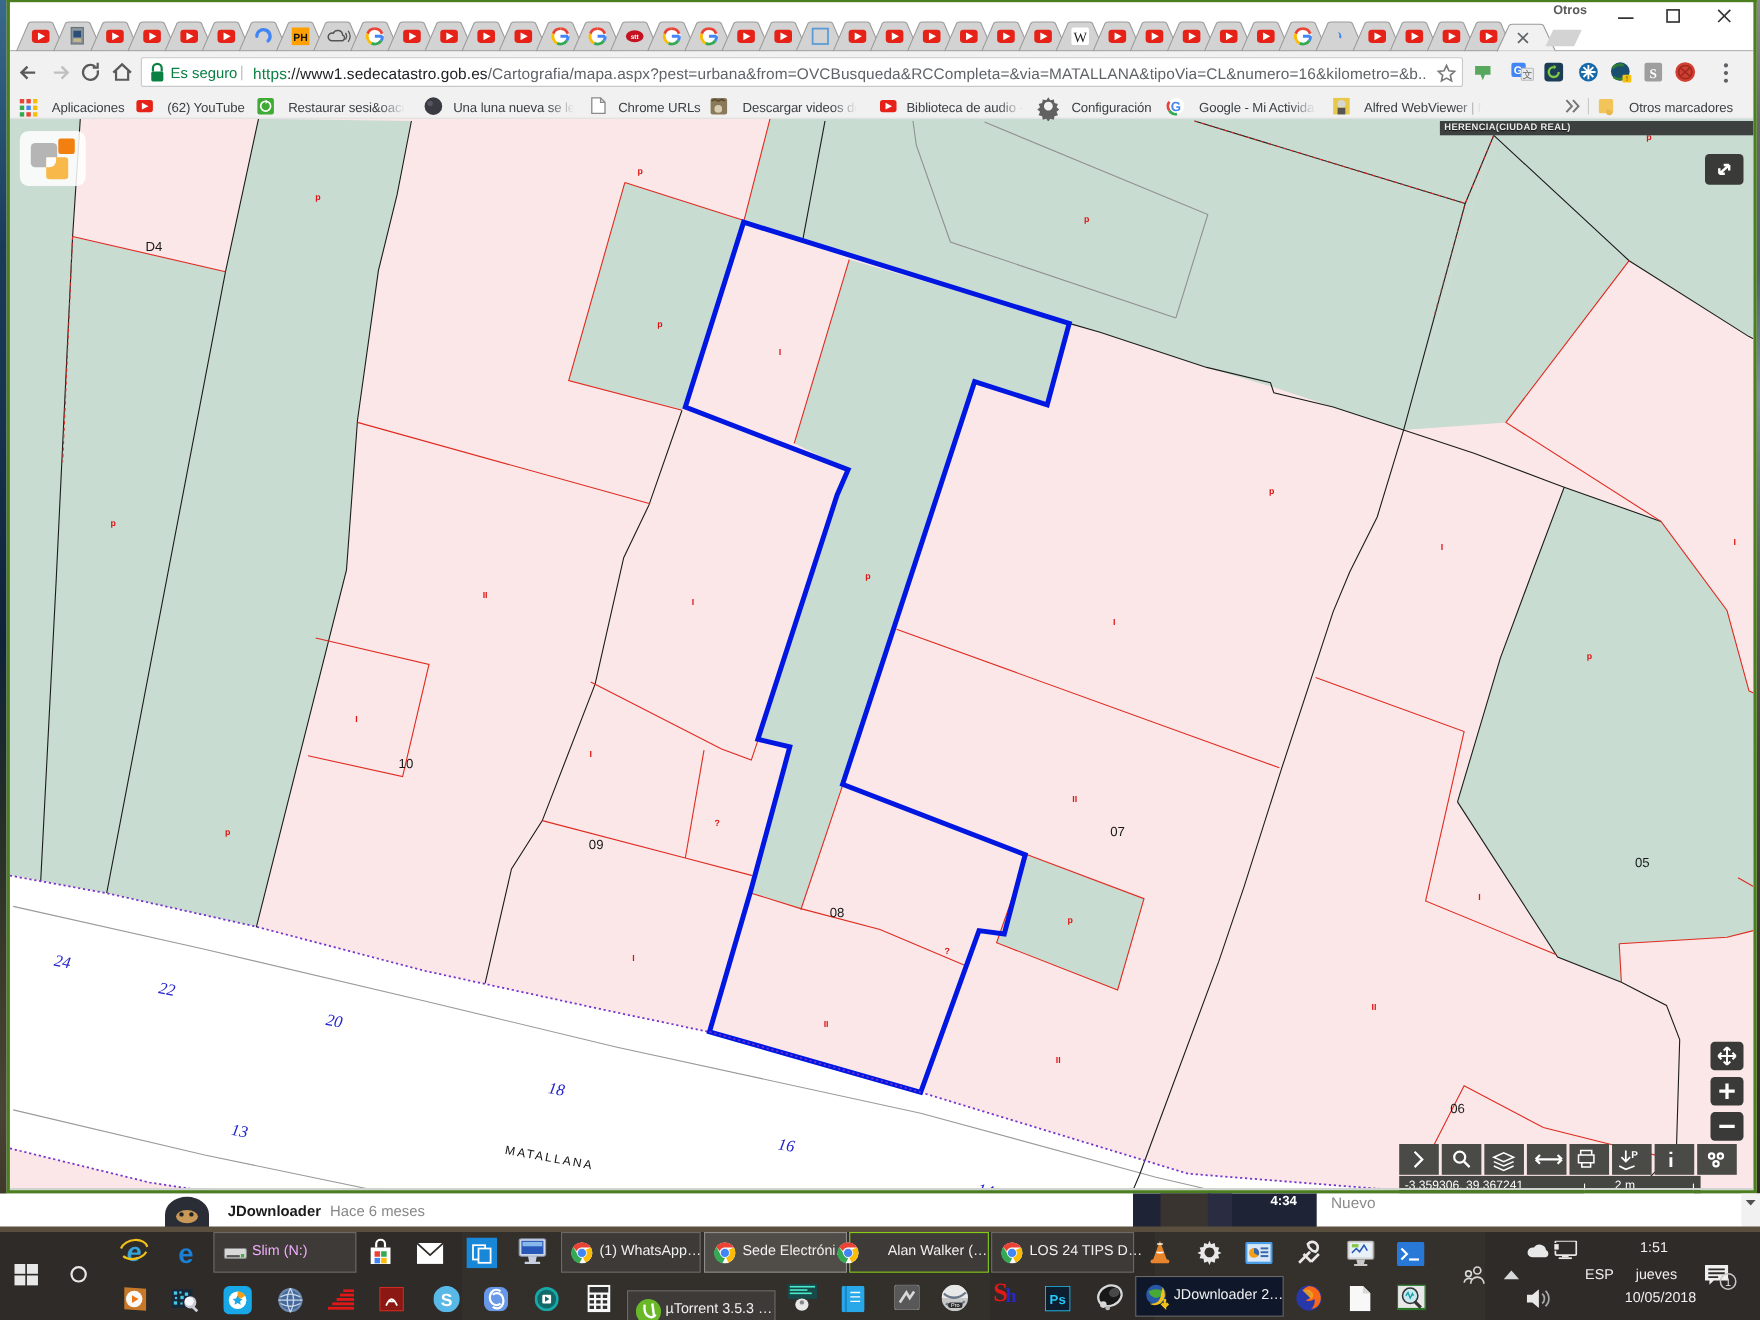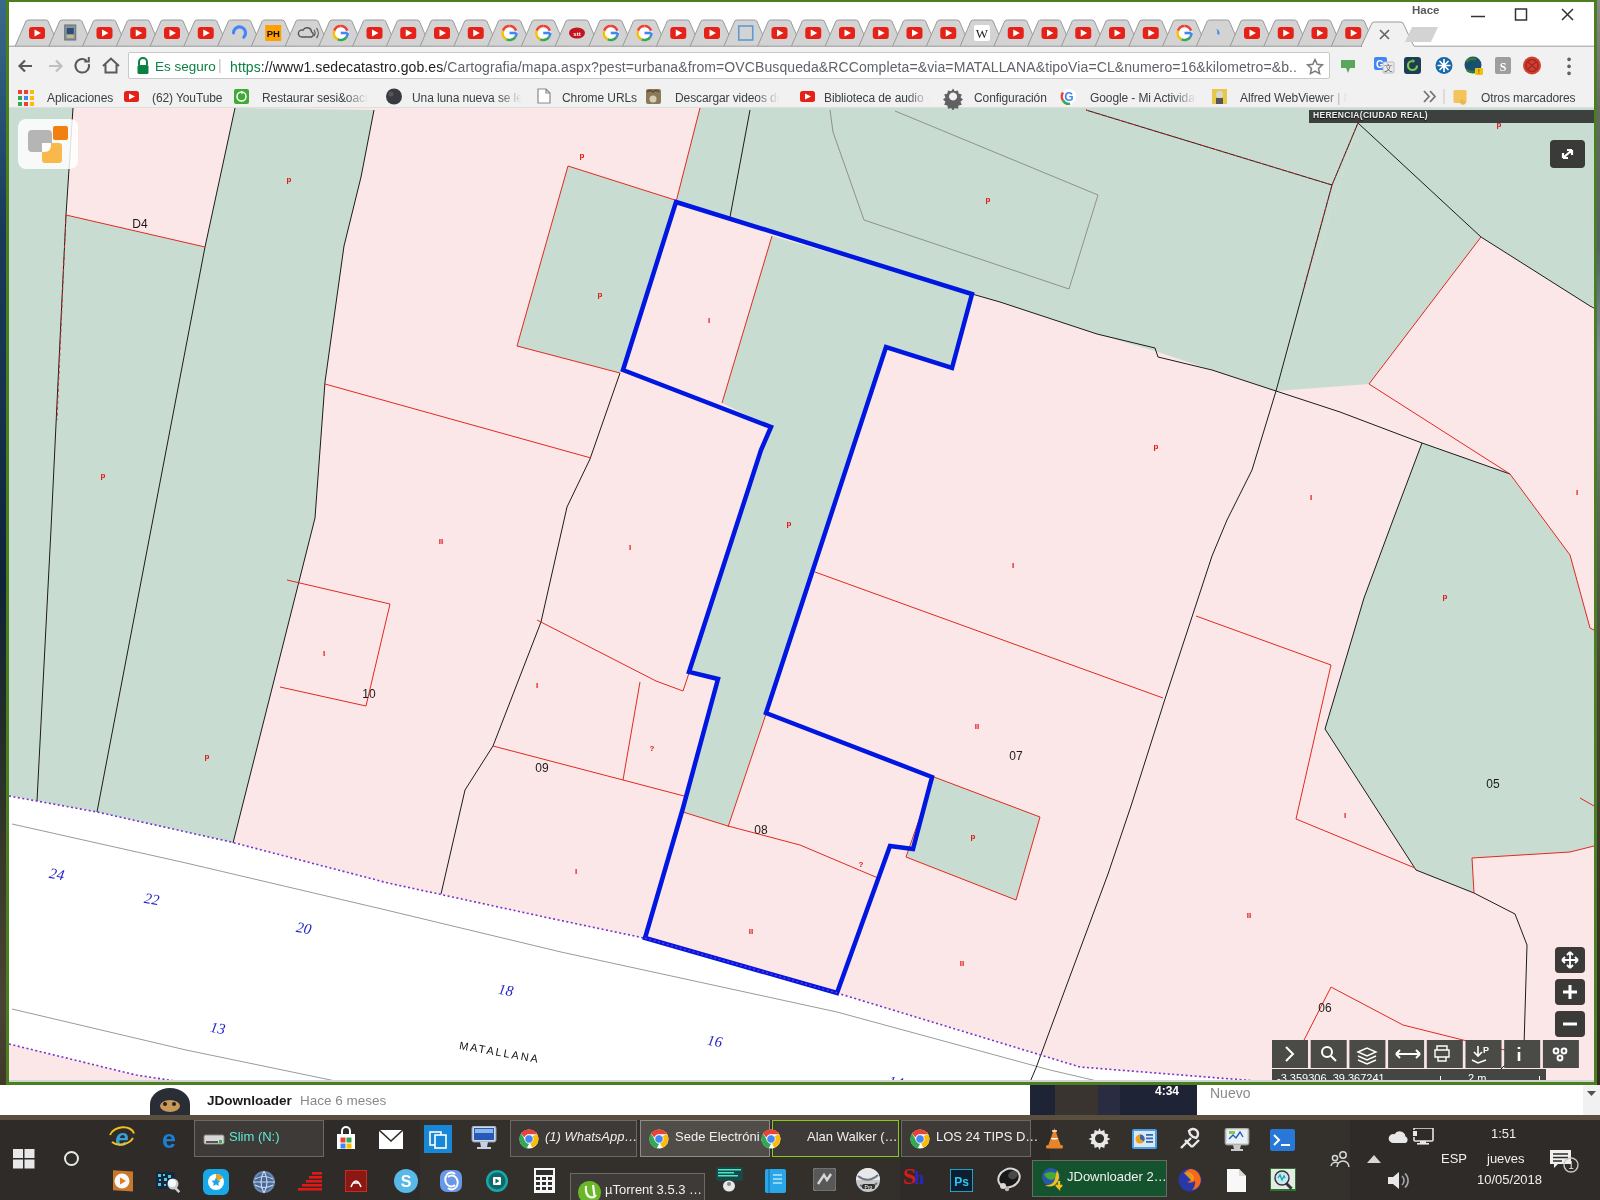--- a/index.html
+++ b/index.html
@@ -301,21 +301,21 @@
 <circle cx="1473" cy="65" r="8.5" fill="#1b4f72"></circle>
     <path d="M1466,62 a8.5,8.5 0 0 1 10,-2.5 M1467,70 a8.5,8.5 0 0 0 9,1" stroke="#2e7d32" stroke-width="2.5" fill="none"></path>
     <rect x="1475" y="68" width="8" height="7" rx="1" fill="#f4c20d"></rect>
     <text x="1479" y="74" font-size="6.5" text-anchor="middle" fill="#333" font-family="Liberation Sans">!</text>
 <rect x="1495" y="57" width="16" height="17" rx="2" fill="#9e9e9e"></rect>
     <text x="1503" y="70.5" font-size="12" font-weight="bold" fill="#fff" text-anchor="middle" font-family="Liberation Serif">S</text>
 <circle cx="1532" cy="65.5" r="9" fill="#d23f31"></circle>
     <circle cx="1532" cy="65.5" r="6" fill="none" stroke="#a02a20" stroke-width="1.5"></circle>
     <path d="M1528,62 l8,7 M1536,62 l-8,7" stroke="#a02a20" stroke-width="1.5"></path>
 </svg>
-<div style="position:absolute;left:1412px;top:4px;font-size:11.5px;font-weight:bold;color:#5a5a5a;text-shadow:0 0 2px #fff;">Hace</div>
+<div style="position:absolute;left:1412px;top:4px;font-size:11.5px;font-weight:bold;color:#5a5a5a;text-shadow:0 0 2px #fff;">Otros</div>
 <svg style="position:absolute;left:1463px;top:6px" width="125" height="18">
   <path d="M8,10.5 L22,10.5" stroke="#333" stroke-width="1.5"></path>
   <rect x="52.5" y="3" width="11" height="11" fill="none" stroke="#333" stroke-width="1.5"></rect>
   <path d="M99,3 L110,14 M110,3 L99,14" stroke="#333" stroke-width="1.5"></path>
 </svg>
 <svg style="position:absolute;left:134px;top:56px" width="18" height="20">
     <path d="M5,9 v-3 a4,4 0 0 1 8,0 v3" stroke="#0b8043" stroke-width="2" fill="none"></path>
     <rect x="3.5" y="9" width="11" height="9" rx="1.5" fill="#0b8043"></rect>
   </svg>
 <div style="position:absolute;left:155px;top:59px;font-size:13.5px;color:#0b8043;">Es seguro</div>
@@ -472,21 +472,21 @@
   </svg>
 <svg style="position:absolute;left:157px;top:1127px" width="24" height="24" viewBox="0 0 24 24">
     <text x="12" y="21" font-size="25" font-weight="bold" fill="#1b7fd4" text-anchor="middle" font-family="Liberation Sans">e</text>
   </svg>
 <div style="position:absolute;left:194px;top:1120px;width:130px;height:37px;background:#3d3a37;border:1px solid #6b6966;box-sizing:border-box;">
     <svg style="position:absolute;left:8px;top:11px" width="22" height="14">
       <rect x="1" y="3" width="20" height="9" rx="1.5" fill="#d8d8d8" stroke="#888"></rect>
       <rect x="3" y="9" width="12" height="2" fill="#555"></rect>
       <rect x="16" y="8" width="3" height="3" fill="#3fae49"></rect>
     </svg>
-    <span style="position:absolute;left:34px;top:8px;color:#5eead4;font-size:13px;white-space:nowrap;">Slim (N:)</span>
+    <span style="position:absolute;left:34px;top:8px;color:#f0abfc;font-size:13px;white-space:nowrap;">Slim (N:)</span>
   </div>
 <svg style="position:absolute;left:333px;top:1126px" width="26" height="26" viewBox="0 0 26 26">
     <path d="M4,8 h18 v15 h-18 z" fill="#fff"></path>
     <path d="M9,8 v-3 a4,4 0 0 1 8,0 v3" stroke="#fff" stroke-width="2" fill="none"></path>
     <rect x="7.5" y="11.5" width="5" height="5" fill="#ea4335"></rect>
     <rect x="13.5" y="11.5" width="5" height="5" fill="#34a853"></rect>
     <rect x="7.5" y="17.5" width="5" height="5" fill="#4285f4"></rect>
     <rect x="13.5" y="17.5" width="5" height="5" fill="#fbbc05"></rect>
   </svg>
 <svg style="position:absolute;left:379px;top:1130px" width="24" height="19">
@@ -505,21 +505,21 @@
     <path d="M10,16 l8,0 -1,5 4,0 0,2 -14,0 0,-2 4,0 z" fill="#c8d0e0"></path>
   </svg>
 <div style="position:absolute;left:510px;top:1120px;width:127px;height:37px;background:#3d3a37;border:1px solid #6b6966;box-sizing:border-box;">
     <svg style="position:absolute;left:8px;top:8px" width="20" height="20" viewBox="0 0 20 20">
       <circle cx="10" cy="10" r="9.5" fill="#fff"></circle>
       <path d="M10,0.5 a9.5,9.5 0 0 1 8.2,4.7 L10,5.2 a4.8,4.8 0 0 0 -4.6,3.4 L2,4.6 A9.5,9.5 0 0 1 10,0.5z" fill="#ea4335"></path>
       <path d="M18.2,5.2 a9.5,9.5 0 0 1 -4.9,13.5 l-3.2,-6.1 a4.8,4.8 0 0 0 2.4,-5z" fill="#fbbc05"></path>
       <path d="M2,4.6 l4.3,6.8 a4.8,4.8 0 0 0 3.8,3.4 l-2.4,4.6 A9.5,9.5 0 0 1 2,4.6z" fill="#34a853"></path>
       <circle cx="10" cy="10" r="4.2" fill="#4285f4" stroke="#fff" stroke-width="0.8"></circle>
     </svg>
-    <span style="position:absolute;left:34px;top:8px;color:#f0f0f0;font-size:13px;white-space:nowrap;font-style:italic;">(1) WhatsApp…</span>
+    <span style="position:absolute;left:34px;top:8px;color:#f0f0f0;font-size:13px;white-space:nowrap;">(1) WhatsApp…</span>
   </div>
 <div style="position:absolute;left:640px;top:1120px;width:130px;height:37px;background:#504d49;border:1px solid #8e8c8a;box-sizing:border-box;">
     <svg style="position:absolute;left:8px;top:8px" width="20" height="20" viewBox="0 0 20 20">
       <circle cx="10" cy="10" r="9.5" fill="#fff"></circle>
       <path d="M10,0.5 a9.5,9.5 0 0 1 8.2,4.7 L10,5.2 a4.8,4.8 0 0 0 -4.6,3.4 L2,4.6 A9.5,9.5 0 0 1 10,0.5z" fill="#ea4335"></path>
       <path d="M18.2,5.2 a9.5,9.5 0 0 1 -4.9,13.5 l-3.2,-6.1 a4.8,4.8 0 0 0 2.4,-5z" fill="#fbbc05"></path>
       <path d="M2,4.6 l4.3,6.8 a4.8,4.8 0 0 0 3.8,3.4 l-2.4,4.6 A9.5,9.5 0 0 1 2,4.6z" fill="#34a853"></path>
       <circle cx="10" cy="10" r="4.2" fill="#4285f4" stroke="#fff" stroke-width="0.8"></circle>
     </svg>
     <span style="position:absolute;left:34px;top:8px;color:#f0f0f0;font-size:13px;white-space:nowrap;">Sede Electróni…</span>
@@ -694,21 +694,21 @@
 <svg style="position:absolute;left:950px;top:1169px" width="23" height="23">
     <rect x="0" y="0" width="23" height="23" fill="#0c1e30" stroke="#28c8f8" stroke-width="1.5"></rect>
     <text x="11.5" y="16.5" font-size="12" font-weight="bold" fill="#28c8f8" text-anchor="middle" font-family="Liberation Sans">Ps</text>
   </svg>
 <svg style="position:absolute;left:994px;top:1167px" width="29" height="26">
     <ellipse cx="15" cy="11" rx="11" ry="9" fill="#181818" stroke="#d8d8d8" stroke-width="2" transform="rotate(-25 15 11)"></ellipse>
     <ellipse cx="19" cy="8" rx="5" ry="4" fill="#484848" transform="rotate(-25 19 8)"></ellipse>
     <circle cx="9" cy="19" r="3" fill="#d8d8d8"></circle>
     <circle cx="13" cy="22" r="2.2" fill="#b8b8b8"></circle>
   </svg>
-<div style="position:absolute;left:1032px;top:1160px;width:135px;height:37px;background:#14532d;border:1px solid #6b6966;box-sizing:border-box;">
+<div style="position:absolute;left:1032px;top:1160px;width:135px;height:37px;background:#0f172a;border:1px solid #6b6966;box-sizing:border-box;">
     <svg style="position:absolute;left:7px;top:6px" width="25" height="25">
       <circle cx="11" cy="10" r="9" fill="#2858a8"></circle>
       <path d="M4,7 q7,-4 14,0 q-2,5 -7,6 q-5,-1 -7,-6z" fill="#48a838"></path>
       <path d="M17,3 q5,8 -2,15 q-6,3 -10,0 q8,1 10,-6" fill="#f2c018"></path>
       <path d="M19,14 l0,7 -3,-3 M19,21 l3,-3" stroke="#f2c018" stroke-width="2.4" fill="none"></path>
     </svg>
     <span style="position:absolute;left:34px;top:8px;color:#f0f0f0;font-size:13px;white-space:nowrap;">JDownloader 2…</span>
   </div>
 <svg style="position:absolute;left:1178px;top:1168px" width="24" height="24">
     <circle cx="12" cy="12" r="11.5" fill="#2838a8"></circle>

